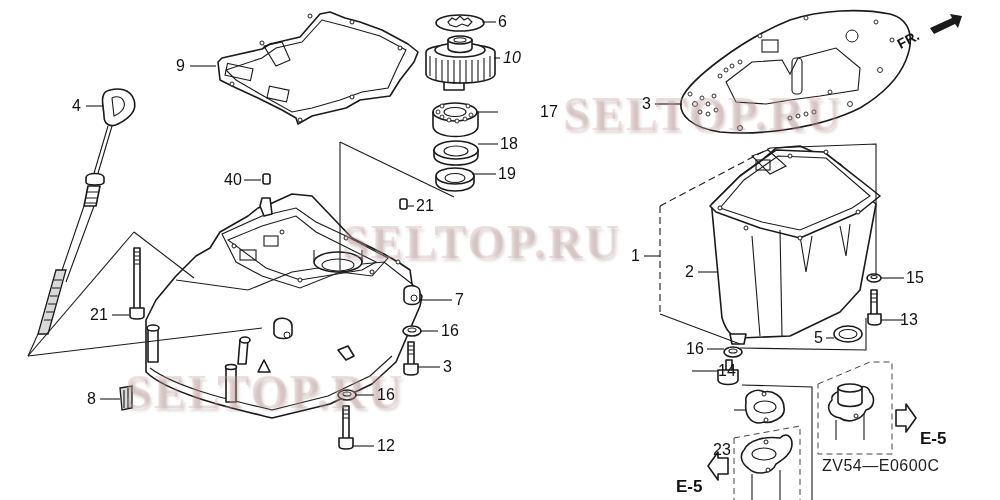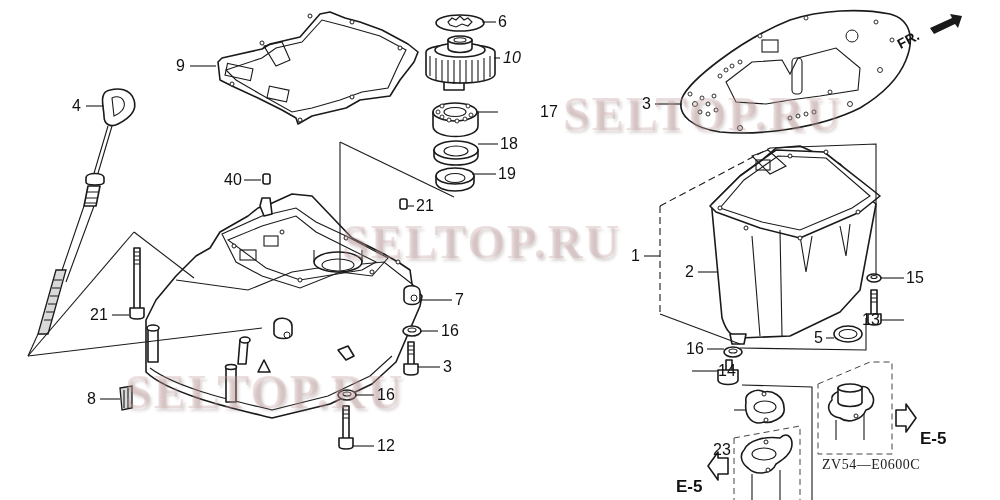--- a/index.html
+++ b/index.html
@@ -11,21 +11,21 @@
   .part-gray { fill: #d9d9d9; stroke: #1a1a1a; stroke-width: 1.3; }
   .leader { stroke: #1a1a1a; stroke-width: 1.1; fill: none; }
   .dash { stroke: #1a1a1a; stroke-width: 1.1; fill: none; stroke-dasharray: 7 4; }
   .dash-light { stroke: #444; stroke-width: 1; fill: none; stroke-dasharray: 6 4; }
   .hole { fill: #ffffff; stroke: #1a1a1a; stroke-width: 1; }
   .dot { fill: #ffffff; stroke: #1a1a1a; stroke-width: 0.9; }
   .callout { position: absolute; font-family: "Liberation Sans", sans-serif;
              font-size: 16px; color: #111; line-height: 16px; white-space: nowrap; }
   .ref { position: absolute; font-family: "Liberation Sans", sans-serif; font-weight: bold;
          font-size: 17px; color: #111; line-height: 17px; margin-top: 20px; }
-  .code { position: absolute; font-family: Liberation Serif, serif; font-size: 14px;
+  .code { position: absolute; font-family: Liberation Sans, sans-serif; font-size: 16px;
           color: #222; letter-spacing: 0.5px; white-space: nowrap; }
   .fr { position: absolute; font-family: "Liberation Sans", sans-serif; font-weight: bold;
         font-size: 14px; color: #111; transform: rotate(-28deg); transform-origin: left bottom; }
   .watermark { position: absolute; font-family: "Liberation Serif", serif; font-weight: bold;
                font-size: 48px; line-height: 64px; color: rgba(200,160,160,0.33);
                text-shadow: 2px 3px 3px rgba(120,90,90,0.25); letter-spacing: 2px;
                pointer-events: none; white-space: nowrap; }
 </style>
 </head>
 <body>
@@ -332,21 +332,21 @@
 <span class="callout" style="left:455px;top:292px;">7</span>
 <span class="callout" style="left:441px;top:323px;">16</span>
 <span class="callout" style="left:443px;top:359px;">3</span>
 <span class="callout" style="left:377px;top:387px;">16</span>
 <span class="callout" style="left:377px;top:438px;">12</span>
 <span class="callout" style="left:87px;top:391px;">8</span>
 <span class="callout" style="left:642px;top:96px;">3</span>
 <span class="callout" style="left:631px;top:248px;">1</span>
 <span class="callout" style="left:685px;top:264px;">2</span>
 <span class="callout" style="left:906px;top:270px;">15</span>
-<span class="callout" style="left:862px;top:312px;">13</span>
+<span class="callout" style="left:900px;top:312px;">13</span>
 <span class="callout" style="left:814px;top:330px;">5</span>
 <span class="callout" style="left:686px;top:341px;">16</span>
 <span class="callout" style="left:674px;top:363px;margin-left:44px;">14</span>
 <span class="callout" style="left:713px;top:402px;margin-top:40px;">23</span>
 
 <span class="ref" style="left:920px;top:410px;">E-5</span>
 <span class="ref" style="left:676px;top:458px;">E-5</span>
 
 <span class="code" style="left:822px;top:457px;">ZV54—E0600C</span>
 

